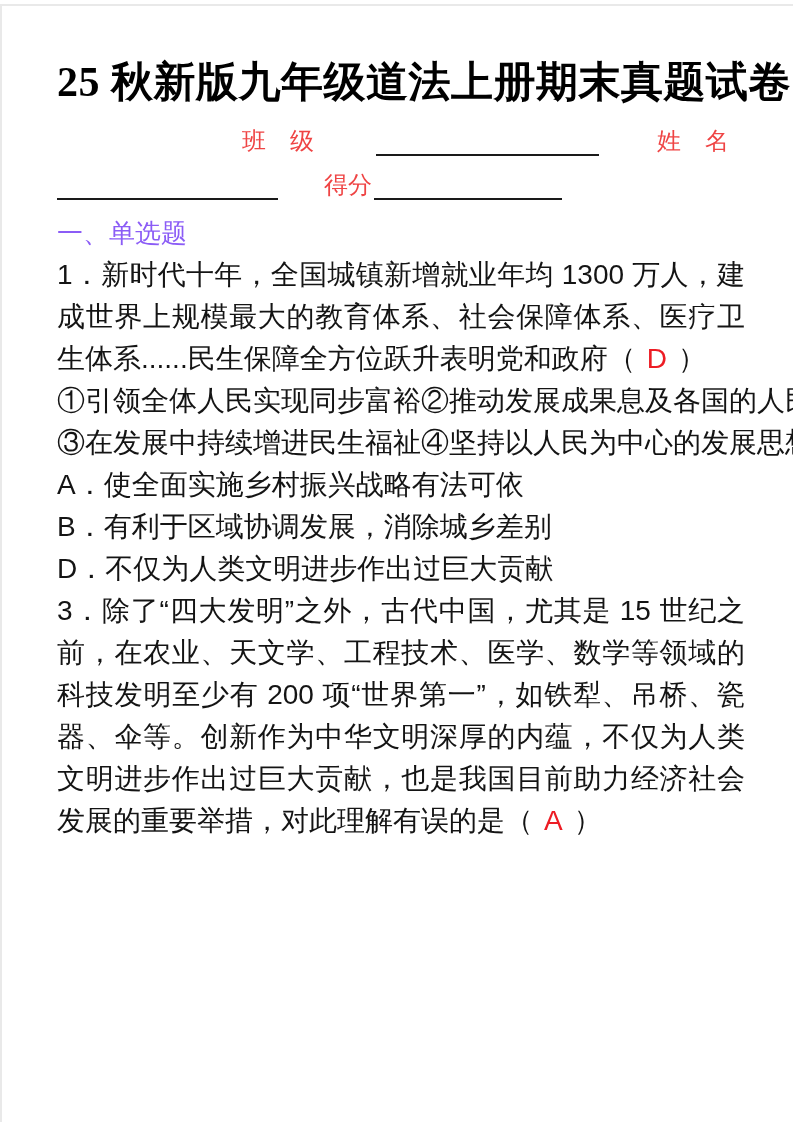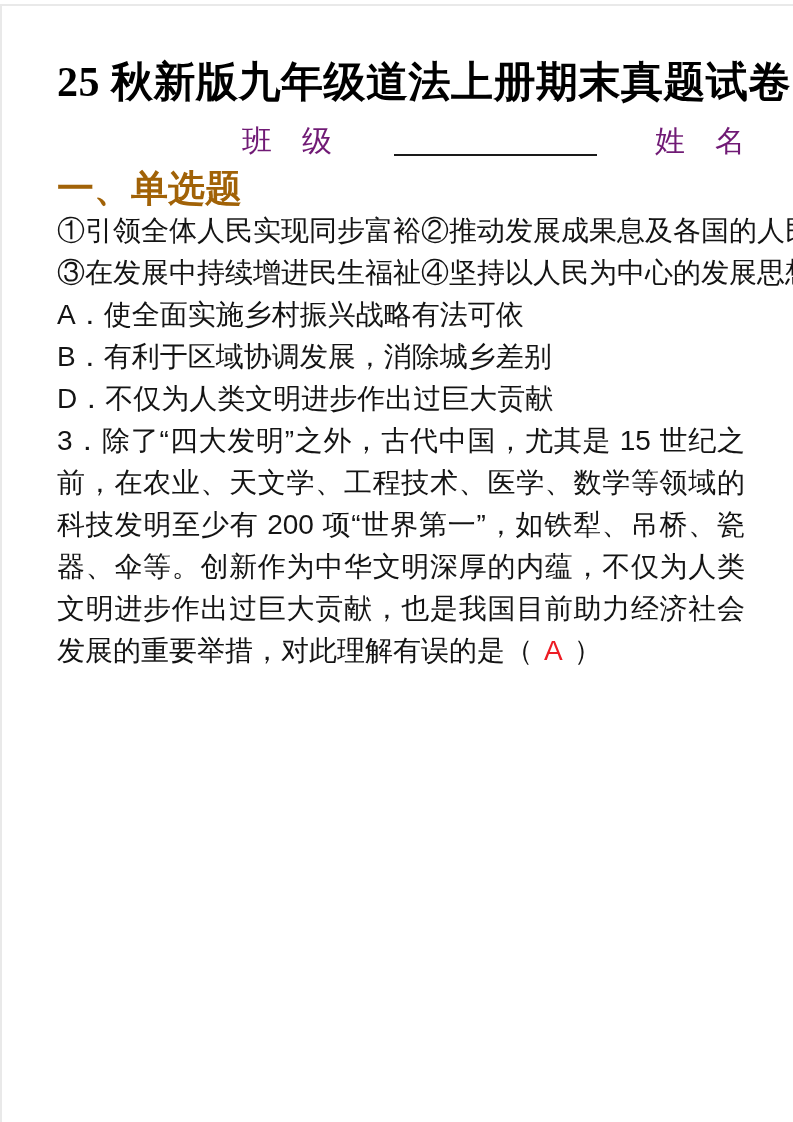--- a/index.html
+++ b/index.html
@@ -26,41 +26,41 @@
     font-size: 42px;
     line-height: 52px;
     color: #000000;
     letter-spacing: 0.5px;
     white-space: nowrap;
   }
   .hdr {
     display: flex;
     align-items: flex-end;
     font-family: "Liberation Serif", serif;
-    font-size: 30px;
-    color: #701a75;
+    font-size: 24px;
+    color: #ef4444;
     font-weight: 400;
   }
   .hdr-row1 { margin: 14px 0 0 185px; height: 36px; }
   .hdr-row2 { margin: 6px 0 0 0; height: 38px; }
   .hdr-label { white-space: pre; line-height: 34px; }
   .blank {
     display: inline-block;
     border-bottom: 2px solid var(--rule);
     height: 30px;
   }
   .blank-class { width: 223px; margin: 0 58px 2px 62px; }
   .blank-name  { width: 221px; margin: 0 46px 2px 0; }
   .blank-score { width: 188px; margin: 0 0 2px 2px; }
   .section {
     margin: 14px 0 4px 0;
-    font-size: 37px;
+    font-size: 26px;
     line-height: 34px;
-    font-weight: 700;
-    color: #a16207;
+    font-weight: 400;
+    color: #8b5cf6;
     font-family: "Liberation Sans", sans-serif;
   }
   .para {
     margin: 0;
     font-size: 28px;
     line-height: 42px;
     color: var(--ink);
   }
   .stem { text-align: justify; }
   .answer {
@@ -82,24 +82,30 @@
 <div class="page">
 
   <h1 class="title">25 秋新版九年级道法上册期末真题试卷</h1>
 
   <div class="hdr hdr-row1">
     <span class="hdr-label">班　级</span>
     <span class="blank blank-class"></span>
     <span class="hdr-label">姓　名</span>
   </div>
 
+  <div class="hdr hdr-row2">
+    <span class="blank blank-name"></span>
+    <span class="hdr-label">得分</span>
+    <span class="blank blank-score"></span>
+  </div>
 
   <h2 class="section">一、单选题</h2>
 
   <div class="question">
+    <p class="para stem"><span>1．新时代十年，全国城镇新增就业年均 1300 万人，建成世界上规模最大的教育体系、社会保障体系、医疗卫生体系......民生保障全方位跃升表明党和政府（</span><span class="answer">D</span><span>）</span></p>
     <div class="para item-row">
       <span>①引领全体人民实现同步富裕</span>
       <span>②推动发展成果息及各国的人民</span>
     </div>
     <div class="para item-row">
       <span>③在发展中持续增进民生福祉</span>
       <span>④坚持以人民为中心的发展思想</span>
     </div>
   </div>
 

